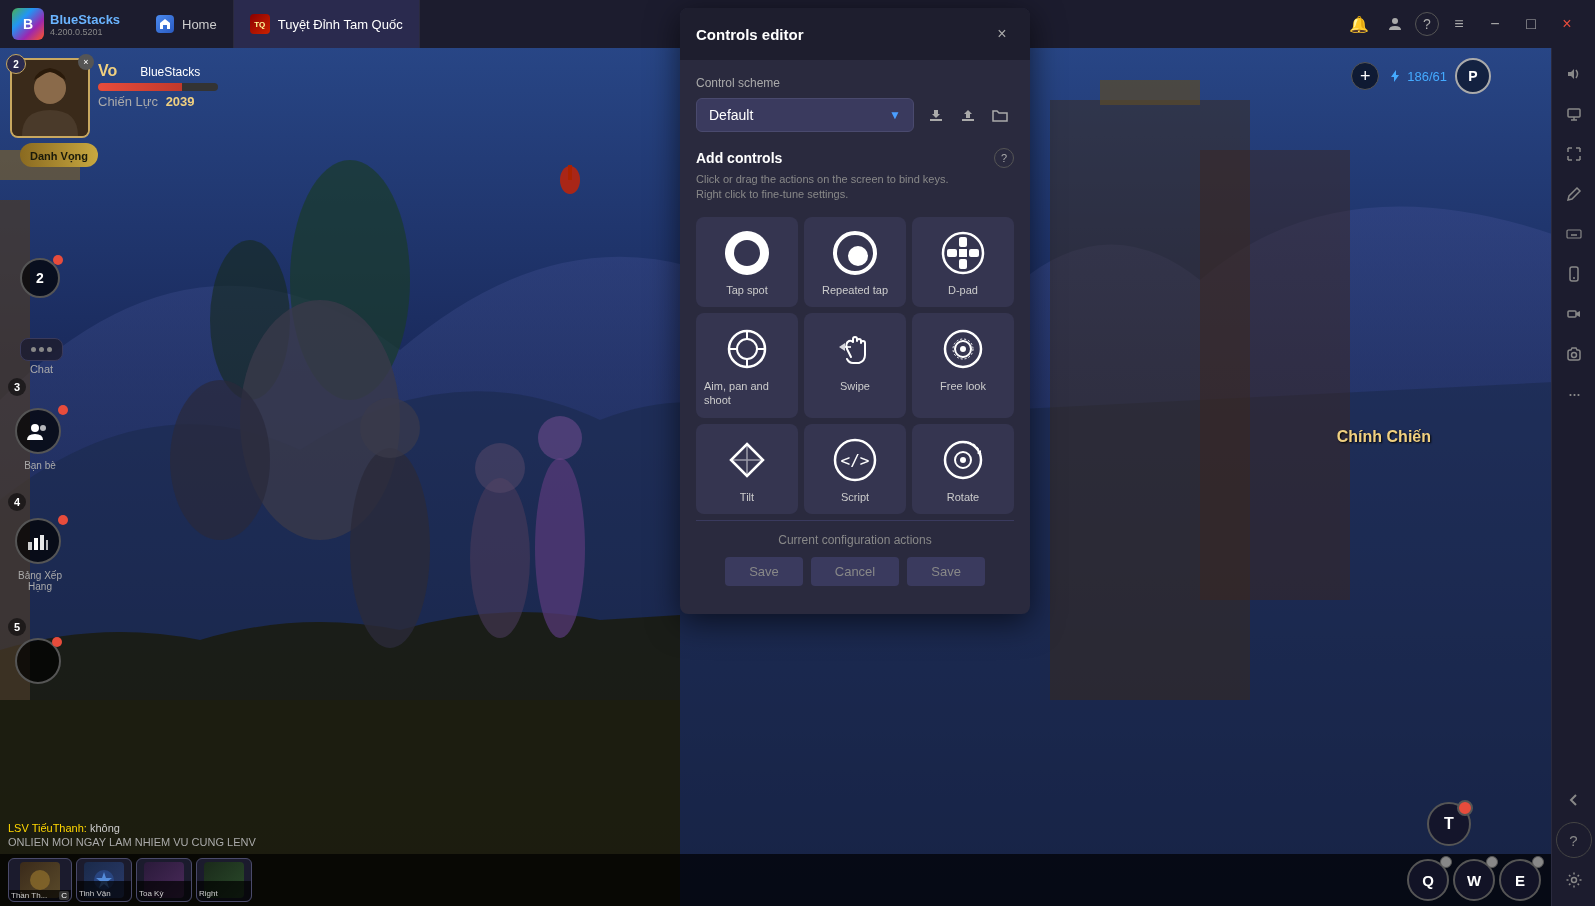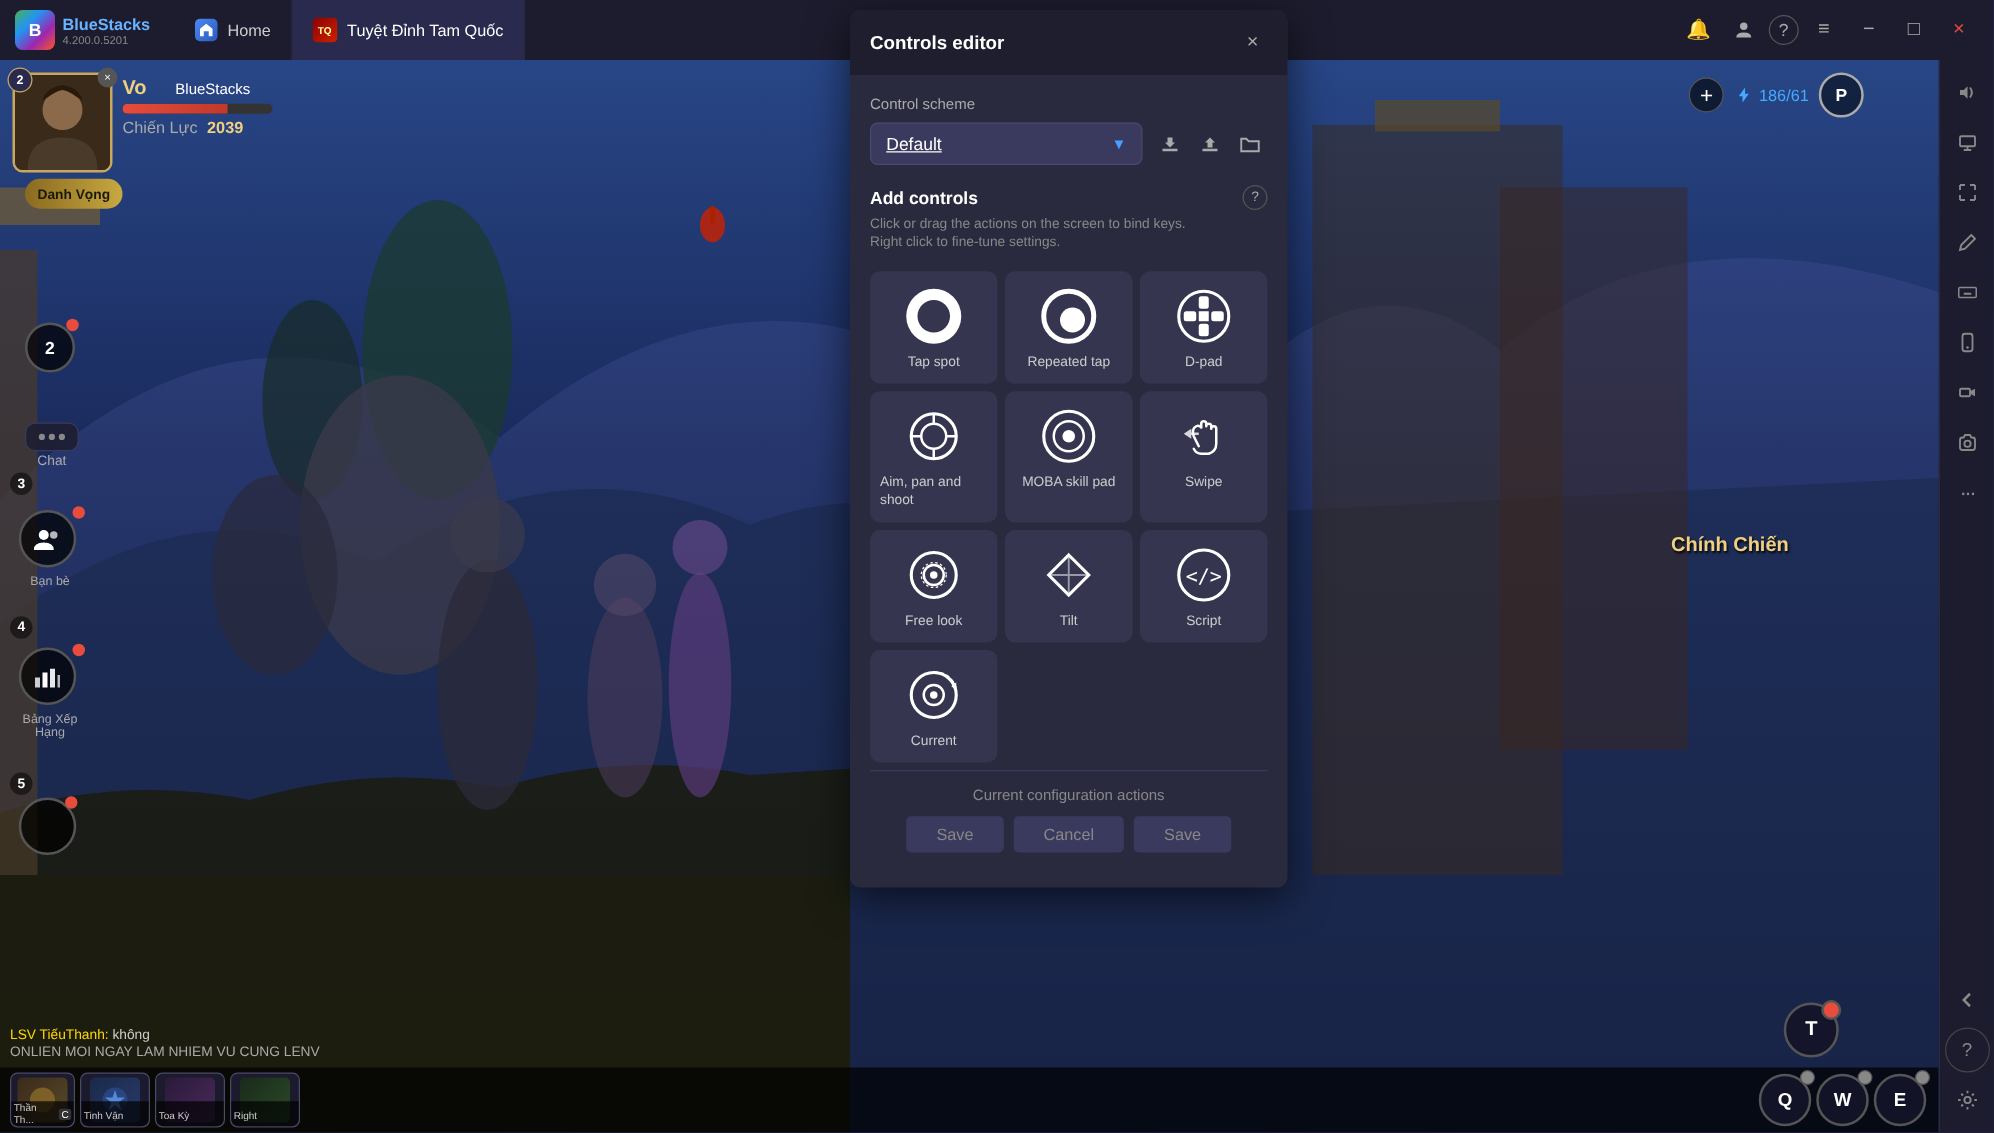--- a/index.html
+++ b/index.html
@@ -229,21 +229,20 @@
       padding: 8px 12px;
       display: flex;
       align-items: center;
       justify-content: space-between;
       cursor: pointer;
     }
 
     .scheme-dropdown-text {
       color: white;
       font-size: 14px;
-      text-decoration: underline;
     }
 
     .scheme-dropdown-arrow {
       color: #4a9eff;
       font-size: 12px;
     }
 
     .add-controls-header {
       display: flex;
       align-items: center;
@@ -805,21 +804,21 @@
     </div>
     <div class="map-btn">
       <span>P</span>
     </div>
   </div>
 
   <div style="position:absolute;top:380px;right:120px;color:#f0d080;font-size:16px;font-weight:bold;text-shadow:1px 1px 2px #000;">Chính Chiến</div>
 
   <div class="skill-bar">
 
-    <div class="skill-item" style="width:52px;">
+    <div class="skill-item" style="width:64px;">
       <div style="width:40px;height:36px;background:linear-gradient(135deg,#3a2a1a,#5a4a2a);border-radius:4px;display:flex;align-items:center;justify-content:center;">
         <svg width="30" height="28" viewBox="0 0 30 28">
             <circle cx="15" cy="14" r="10" fill="#8a6a2a" opacity="0.8"></circle>
           </svg>
       </div>
       <div style="position:absolute;bottom:0;left:0;right:0;background:rgba(0,0,0,0.7);border-radius:0 0 6px 6px;padding:1px 2px;display:flex;justify-content:space-between;align-items:center;">
         <span style="color:#ccc;font-size:8px;">Thần Th...</span>
         <span style="color:white;font-size:8px;background:#333;border-radius:2px;padding:0 2px;">C</span>
       </div>
     </div>
@@ -970,30 +969,20 @@
             <line x1="22" y1="4" x2="22" y2="12" stroke="white" stroke-width="2"></line>
             <line x1="22" y1="32" x2="22" y2="40" stroke="white" stroke-width="2"></line>
             <line x1="4" y1="22" x2="12" y2="22" stroke="white" stroke-width="2"></line>
             <line x1="32" y1="22" x2="40" y2="22" stroke="white" stroke-width="2"></line>
           </svg>
         </div>
         <span class="control-label">Aim, pan and shoot</span>
       </div>
 
 
-      <div class="control-item">
-        <div class="control-icon">
-          <svg width="44" height="44" viewBox="0 0 44 44">
-            <circle cx="22" cy="22" r="20" fill="none" stroke="white" stroke-width="2.5"></circle>
-            <circle cx="22" cy="22" r="12" fill="none" stroke="white" stroke-width="2"></circle>
-            <circle cx="22" cy="22" r="5" fill="white"></circle>
-          </svg>
-        </div>
-        <span class="control-label">MOBA skill pad</span>
-      </div>
 
       <div class="control-item">
         <div class="control-icon">
           <svg width="44" height="44" viewBox="0 0 44 44">
 
             <path d="M18,30 L14,22 Q12,16 16,14 Q18,13 20,15 L20,12 Q20,10 22,10 Q24,10 24,12 L24,14 Q24,12 26,12 Q28,12 28,14 L28,16 Q28,14 30,14 Q32,14 32,16 L32,28 Q32,34 26,36 L20,36 Q16,36 14,32" fill="none" stroke="white" stroke-width="2" stroke-linecap="round" stroke-linejoin="round"></path>
 
             <path d="M6,20 L12,16 L12,19 L18,19 L18,21 L12,21 L12,24 Z" fill="white" opacity="0.8"></path>
           </svg>
         </div>
@@ -1040,21 +1029,21 @@
         <div class="control-icon">
           <svg width="44" height="44" viewBox="0 0 44 44">
             <circle cx="22" cy="22" r="18" fill="none" stroke="white" stroke-width="2.5"></circle>
             <circle cx="22" cy="22" r="8" fill="none" stroke="white" stroke-width="2"></circle>
             <circle cx="22" cy="22" r="3" fill="white"></circle>
 
             <path d="M22,4 Q36,4 40,18" fill="none" stroke="white" stroke-width="2" stroke-dasharray="3 2"></path>
             <path d="M40,18 L36,15 L40,12 Z" fill="white"></path>
           </svg>
         </div>
-        <span class="control-label">Current</span>
+        <span class="control-label">Rotate</span>
       </div>
 
     </div>
 
     <div class="current-config">
       <div class="current-config-title">Current configuration actions</div>
       <div class="action-buttons">
         <button class="action-btn btn-reset">Save</button>
         <button class="action-btn btn-cancel">Cancel</button>
         <button class="action-btn btn-save">Save</button>

